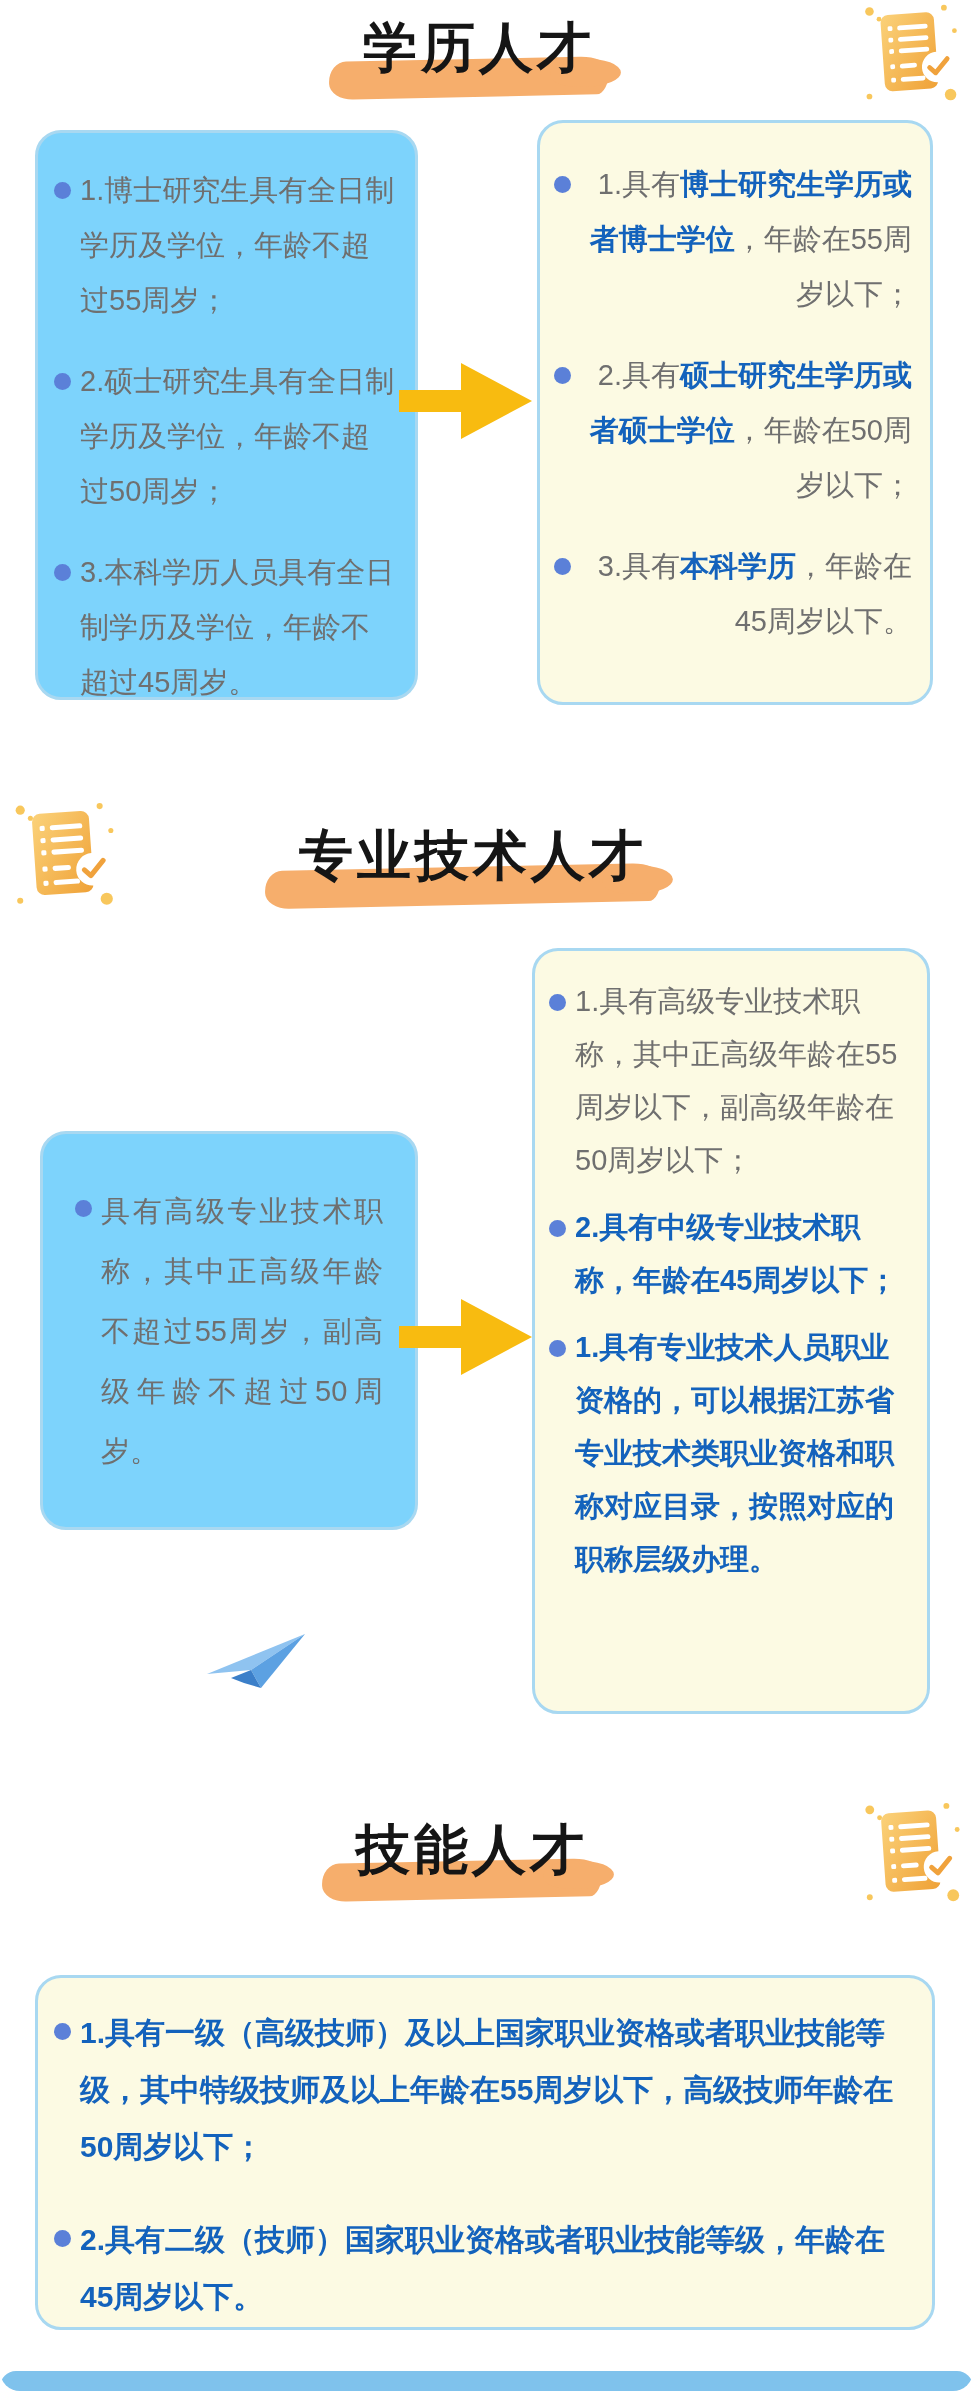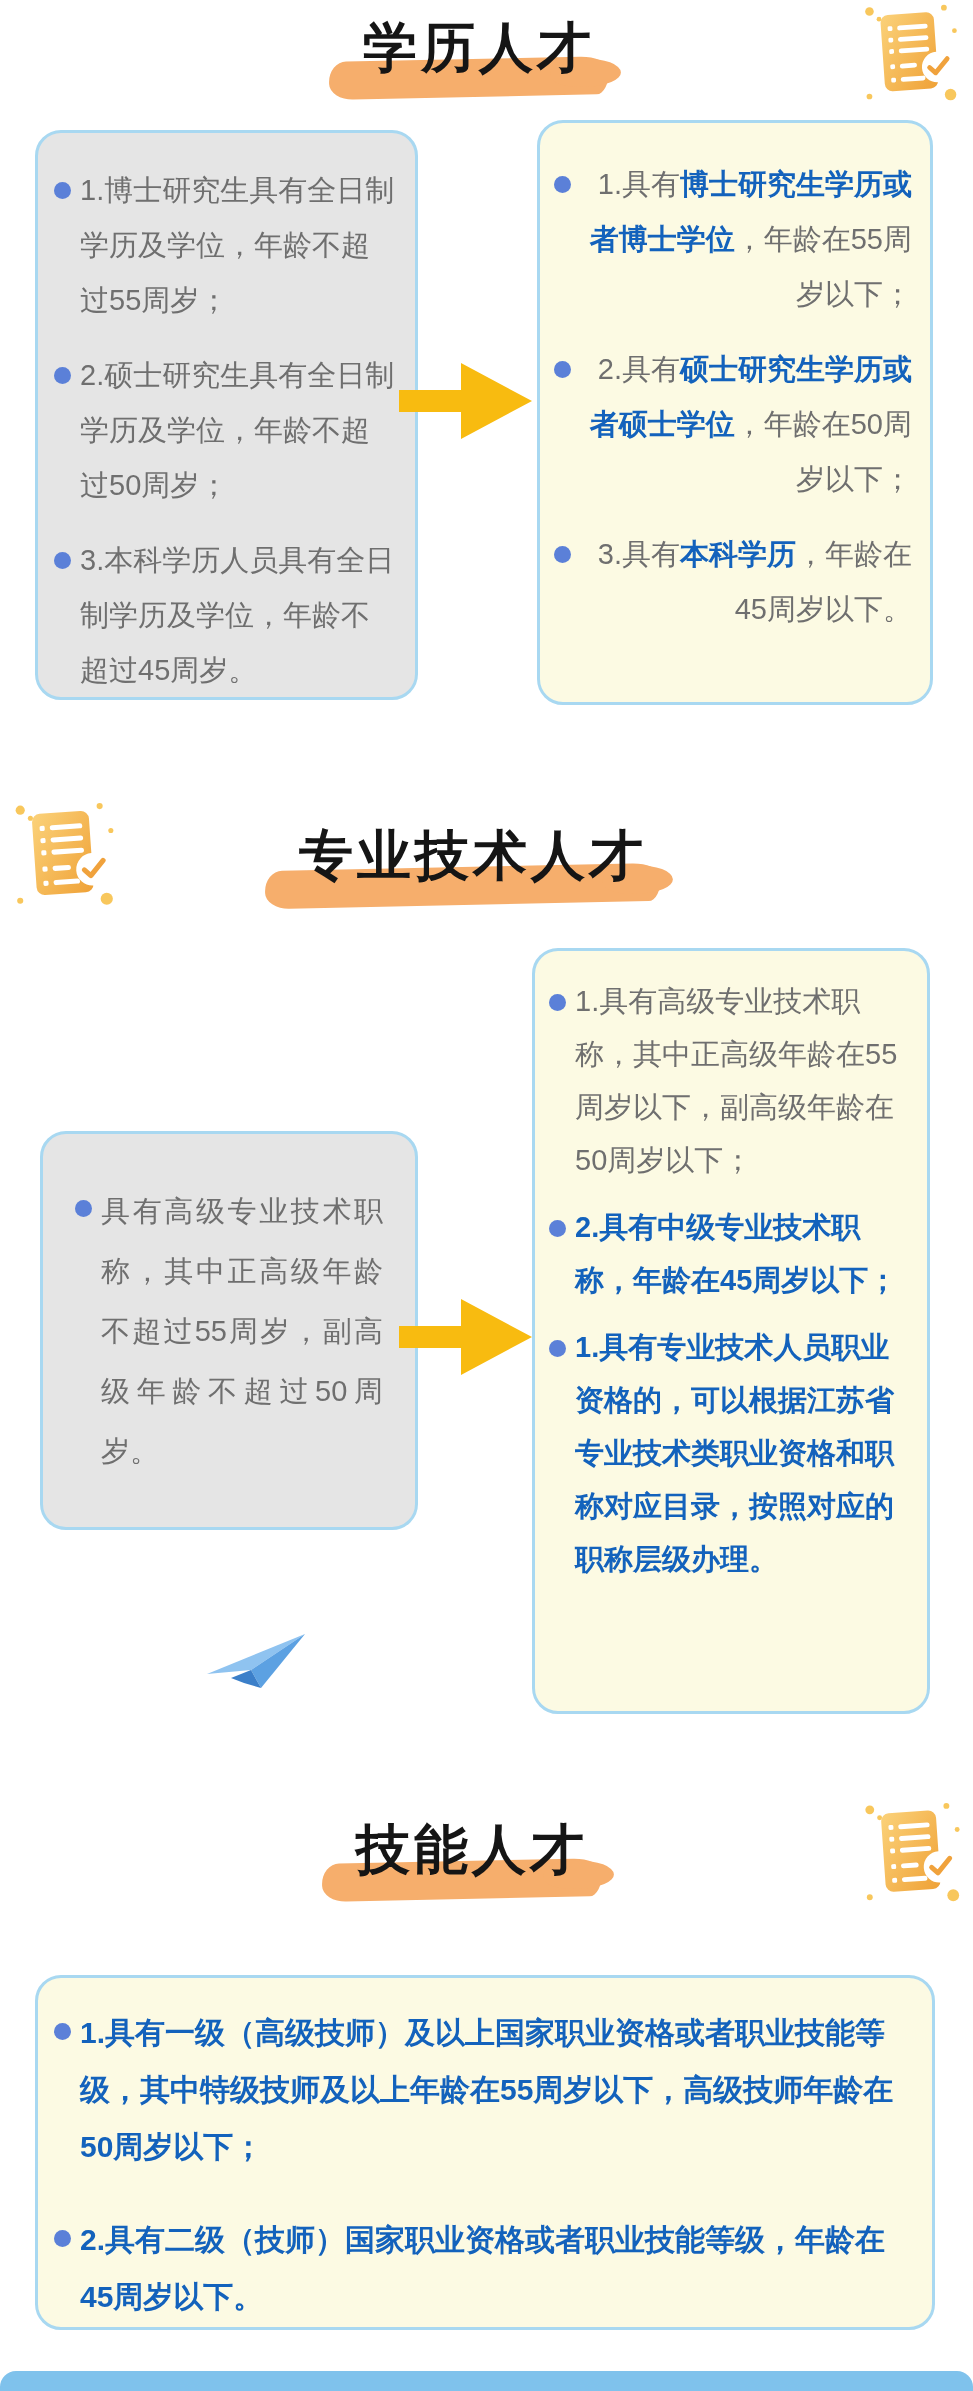--- a/index.html
+++ b/index.html
@@ -1,48 +1,48 @@
 <!DOCTYPE html>
 <html><head>
 <meta charset="utf-8">
 <style>
   html,body{margin:0;padding:0;background:#ffffff;}
   .page{
     position:relative;width:973px;height:2391px;margin:0 auto;background:#ffffff;
-    font-family:"Liberation Sans","DejaVu Sans",sans-serif;overflow:hidden;
+    font-family:"Liberation Sans","DejaVu Sans",sans-serif;overflow:hidden;border-radius:20px;
   }
   
   .sec-title{
     position:absolute;font-size:54px;font-weight:900;color:#151515;
     letter-spacing:4px;white-space:nowrap;z-index:2;
   }
   .sec-title .hl{
     position:absolute;left:-34px;right:-14px;bottom:-12px;height:38px;
     background:#F6AE6C;z-index:-1;transform:rotate(-1.2deg);
     border-radius:22px 36px 16px 30px / 26px 18px 30px 20px;
   }
   .sec-title .hl::after{
     content:"";position:absolute;right:-12px;top:2px;width:70px;height:28px;
     background:#F6AE6C;border-radius:50% 60% 55% 45%;
   }
   #title-1{left:363px;top:12px;}
   #title-2{left:299px;top:820px;}
   #title-3{left:356px;top:1814px;}
   
   .box{position:absolute;border:3px solid #A8D8F1;border-radius:26px;box-sizing:border-box;z-index:1;}
-  .box.blue{background:#e5e5e5;}
+  .box.blue{background:#7dd3fc;}
   .box.yellow{background:#FCFAE3;}
   #box1L{left:35px;top:130px;width:383px;height:570px;padding:30px 20px 16px 16px;}
   #box1R{left:537px;top:120px;width:396px;height:585px;padding:34px 18px 16px 14px;text-align:right;}
   #box2L{left:40px;top:1131px;width:378px;height:399px;padding:0 32px;display:flex;align-items:center;}
   #box2R{left:532px;top:948px;width:398px;height:766px;padding:24px 24px 12px 14px;}
   #box3{left:35px;top:1975px;width:900px;height:355px;padding:26px 34px 16px 16px;}
   
   .item{display:flex;gap:9px;}
-  .item + .item{margin-top:20px;}
+  .item + .item{margin-top:26px;}
   #box2R .item + .item{margin-top:14px;justify-content:center;}
   #box3 .item + .item{margin-top:36px;}
   .dot{width:17px;height:17px;border-radius:50%;background:#5B80D8;flex:none;margin-top:19px;}
   .txt{margin:0;font-size:29px;line-height:55px;color:#6F6F6F;font-weight:400;}
   .txt strong{color:#1362BC;font-weight:700;}
   #box2L .txt{line-height:60px;text-align:justify;}
   #box2R .txt{line-height:53px;}
   #box3 .txt{font-size:30px;line-height:57px;}
   
   .arrow{position:absolute;width:133px;height:82px;z-index:2;}

